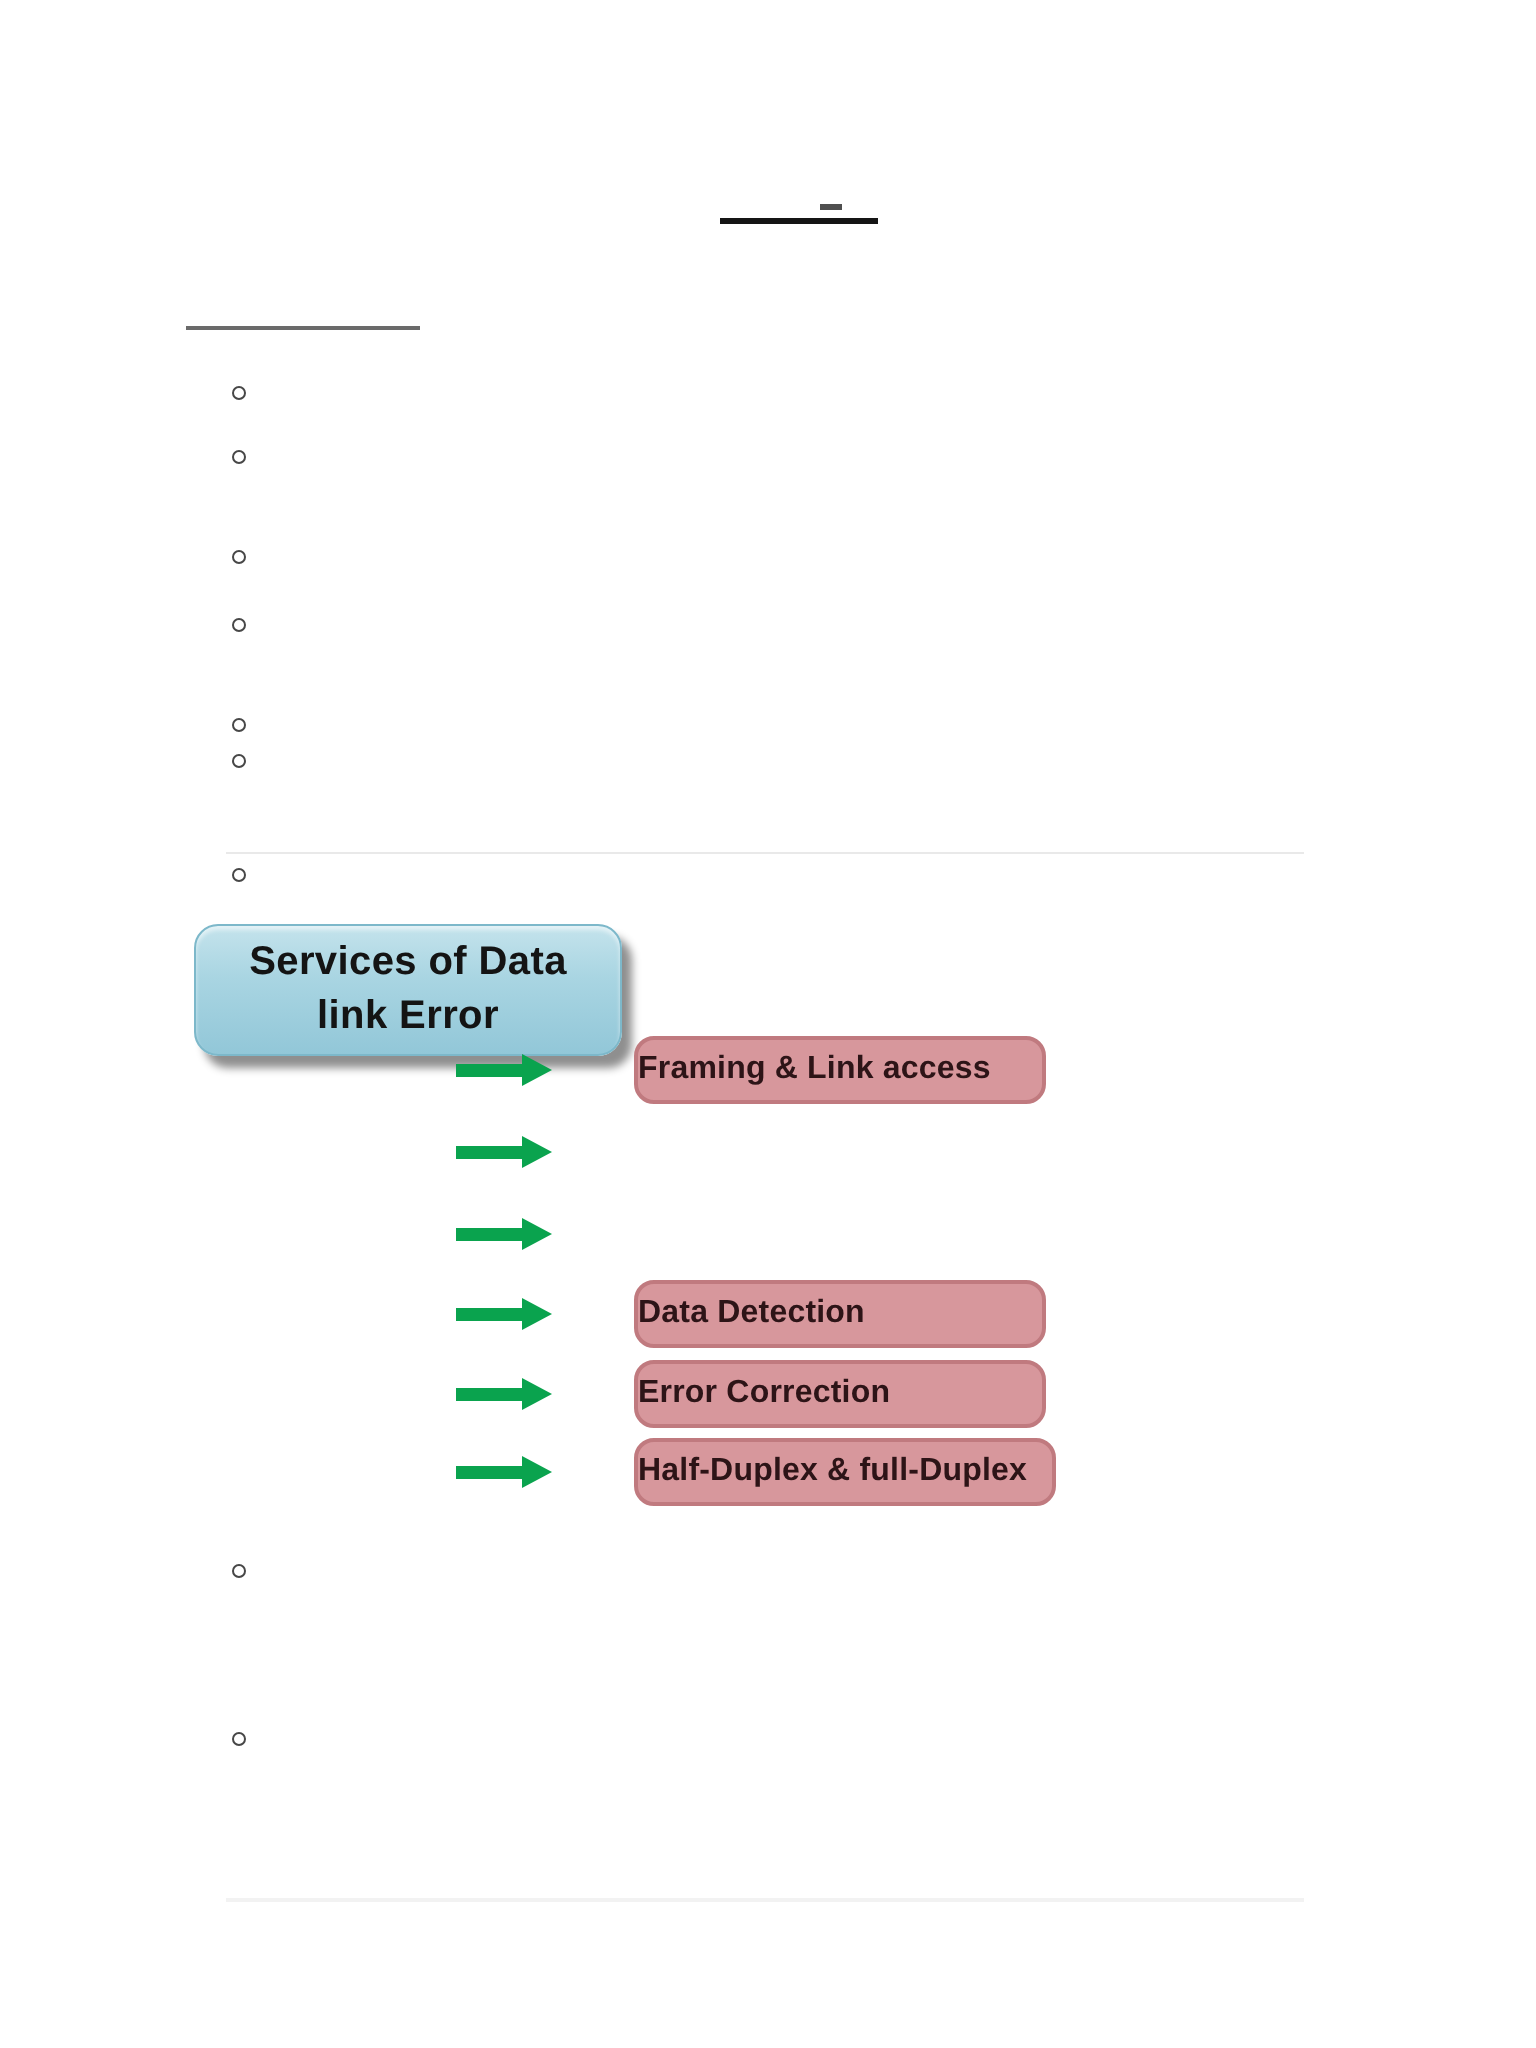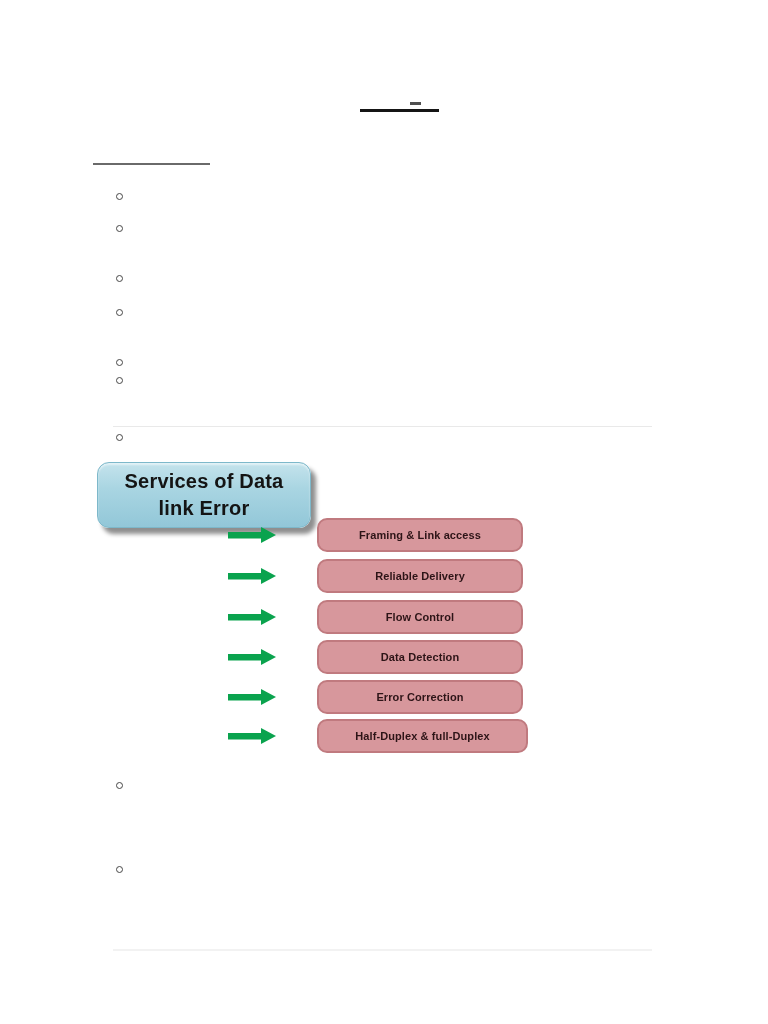--- a/index.html
+++ b/index.html
@@ -45,22 +45,22 @@
     display:flex;flex-direction:column;align-items:center;justify-content:center;
     font-weight:bold;font-size:20px;line-height:27px;color:#141414;
     letter-spacing:.2px;
   }
   .pill{
     position:absolute;left:317px;width:206px;height:34px;
     box-sizing:border-box;
     background:var(--pink-box-fill,#d7979c);
     border:2px solid var(--pink-box-border,#c07a7f);
     border-radius:10px;
-    display:flex;align-items:center;justify-content:center;
-    font-weight:bold;font-size:11px;color:var(--pink-text,#2d1417);
+    display:flex;align-items:center;
+    font-weight:bold;font-size:16px;color:var(--pink-text,#2d1417);
     letter-spacing:.1px;
   }
   .pill.wide{width:211px;}
   .arrow{
     position:absolute;left:228px;width:48px;height:16px;
     color:var(--arrow-green,#0aa34e);
   }
 </style>
 </head>
 <body>
@@ -111,26 +111,20 @@
       <polygon points="33,0 48,8 33,16" fill="currentColor"></polygon>
     </svg>
   <svg class="arrow" style="top:691px" viewBox="0 0 48 16">
       <rect x="0" y="5" width="34" height="6.5" fill="currentColor"></rect>
       <polygon points="33,0 48,8 33,16" fill="currentColor"></polygon>
     </svg>
 
   <div class="pill" style="top:481px">
       <span>Framing &amp; Link access</span>
     </div>
-  <div class="pill" style="top:522px">
-      <span>Reliable Delivery</span>
-    </div>
-  <div class="pill" style="top:563px">
-      <span>Flow Control</span>
-    </div>
   <div class="pill" style="top:603px">
       <span>Data Detection</span>
     </div>
   <div class="pill wide" style="top:682px">
       <span>Half-Duplex &amp; full-Duplex</span>
     </div>
   <div class="pill" style="top:643px">
       <span>Error Correction</span>
     </div>
 

